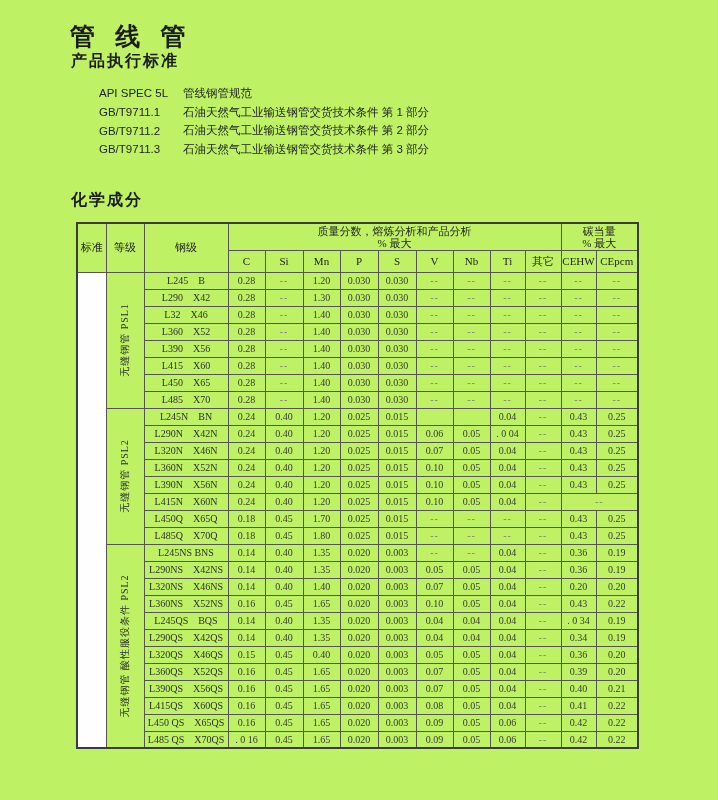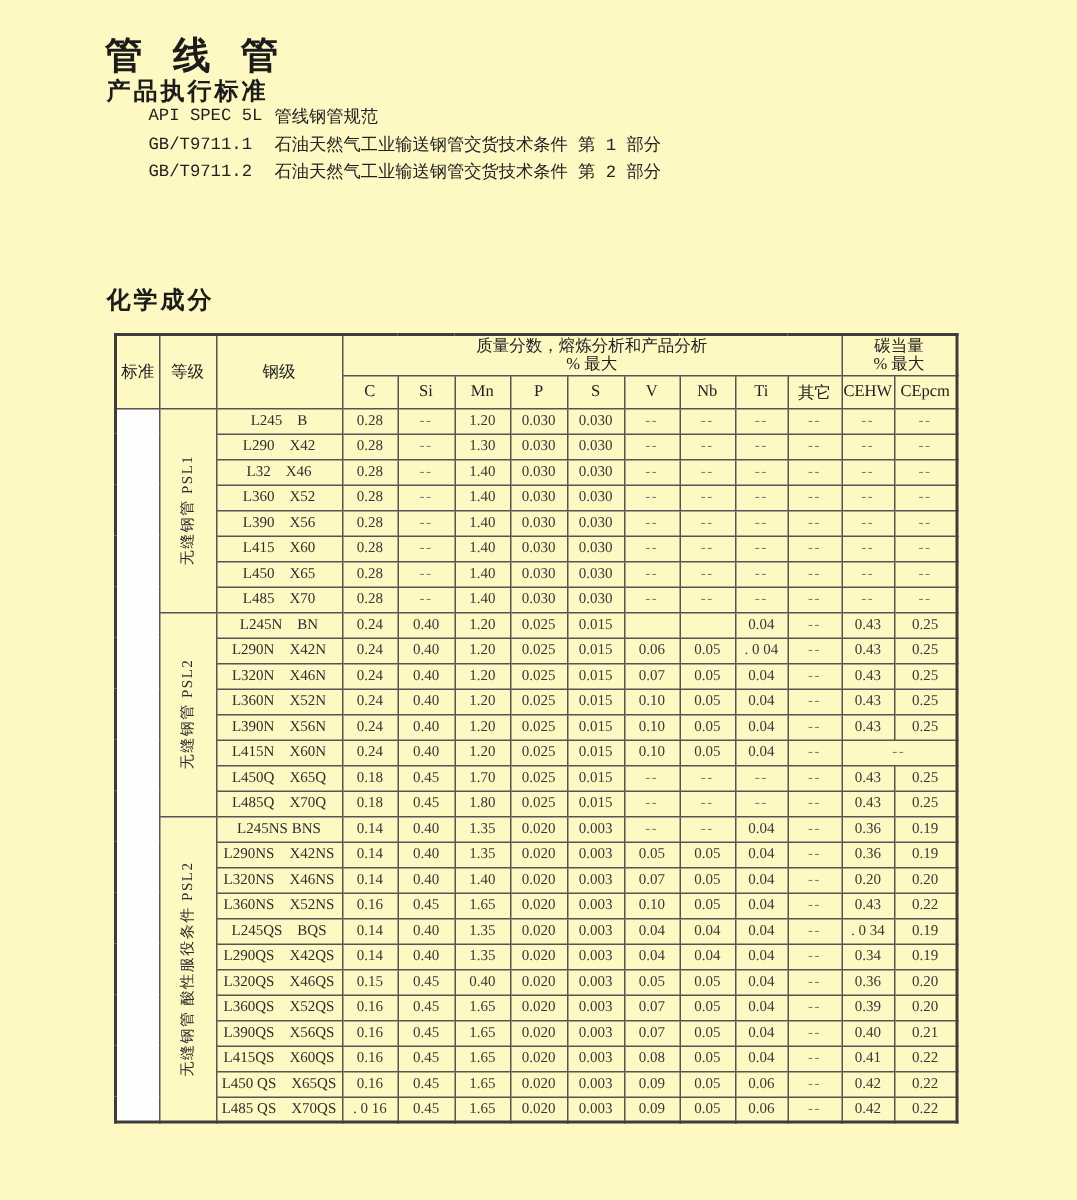--- a/index.html
+++ b/index.html
@@ -1,32 +1,32 @@
 <!DOCTYPE html>
 <html><head>
 <meta charset="utf-8">
 <style>
   html,body { margin:0; padding:0; background:#e8e8e8; }
   .page {
     position:relative; width:718px; height:800px; margin:0 auto;
-    background:#fef9c3; overflow:hidden;
+    background:#bef264; overflow:hidden;
     font-family:"Liberation Serif", serif; color:#1c1c1c;
   }
   .title {
     position:absolute; left:70px; top:3px;
     font-size:25px; font-weight:bold; letter-spacing:7px;
   }
   .sec-heading {
     position:absolute; font-size:16px; font-weight:bold; letter-spacing:2px;
   }
   #std-heading { left:71px; top:51px; }
   #chem-heading { left:71px; top:190px; }
   .std-list {
-    position:absolute; left:99px; top:68px;
-    font-size:11.5px; font-family:Liberation Mono, monospace; color:#222;
+    position:absolute; left:99px; top:84px;
+    font-size:11.5px; font-family:Liberation Sans, sans-serif; color:#222;
   }
   .std-row { height:18.7px; display:flex; align-items:center; }
   .std-code { width:84px; flex:0 0 84px; }
   .std-desc { white-space:nowrap;text-align:center; }
 
   table.chem {
     position:absolute; left:76px; top:222px;
     border-collapse:collapse; table-layout:fixed;
     border:2px solid #3c3c3c;
     font-size:10px;
@@ -66,20 +66,24 @@
         <span class="std-code">API SPEC 5L</span>
         <span class="std-desc">管线钢管规范</span>
       </div>
       <div class="std-row">
         <span class="std-code">GB/T9711.1</span>
         <span class="std-desc">石油天然气工业输送钢管交货技术条件 第 1 部分</span>
       </div>
       <div class="std-row">
         <span class="std-code">GB/T9711.2</span>
         <span class="std-desc">石油天然气工业输送钢管交货技术条件 第 2 部分</span>
+      </div>
+      <div class="std-row">
+        <span class="std-code">GB/T9711.3</span>
+        <span class="std-desc">石油天然气工业输送钢管交货技术条件 第 3 部分</span>
       </div>
     </div>
 
   <div class="sec-heading" id="chem-heading">化学成分</div>
 
   <table class="chem">
     <colgroup>
       <col style="width:29px">
         <col style="width:38px">
         <col style="width:84px">

